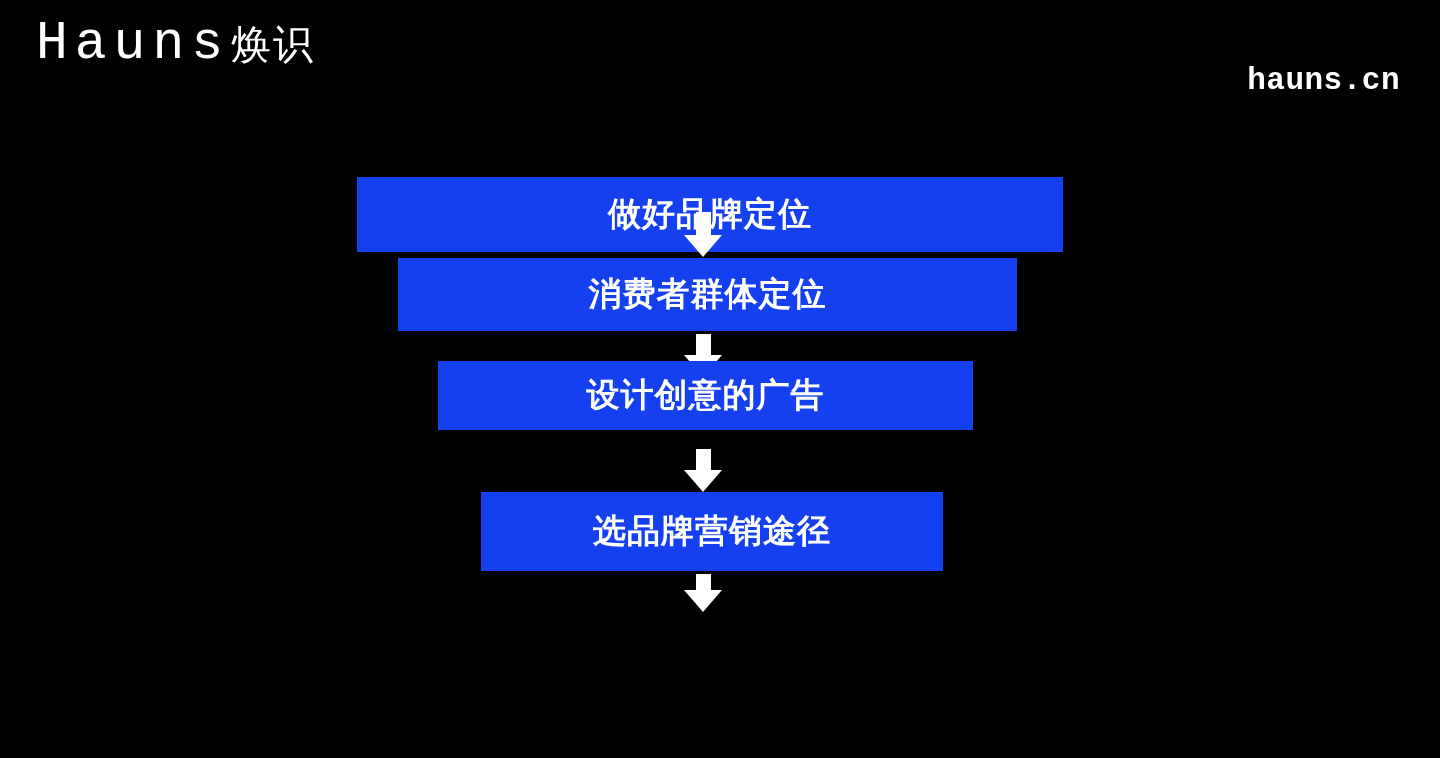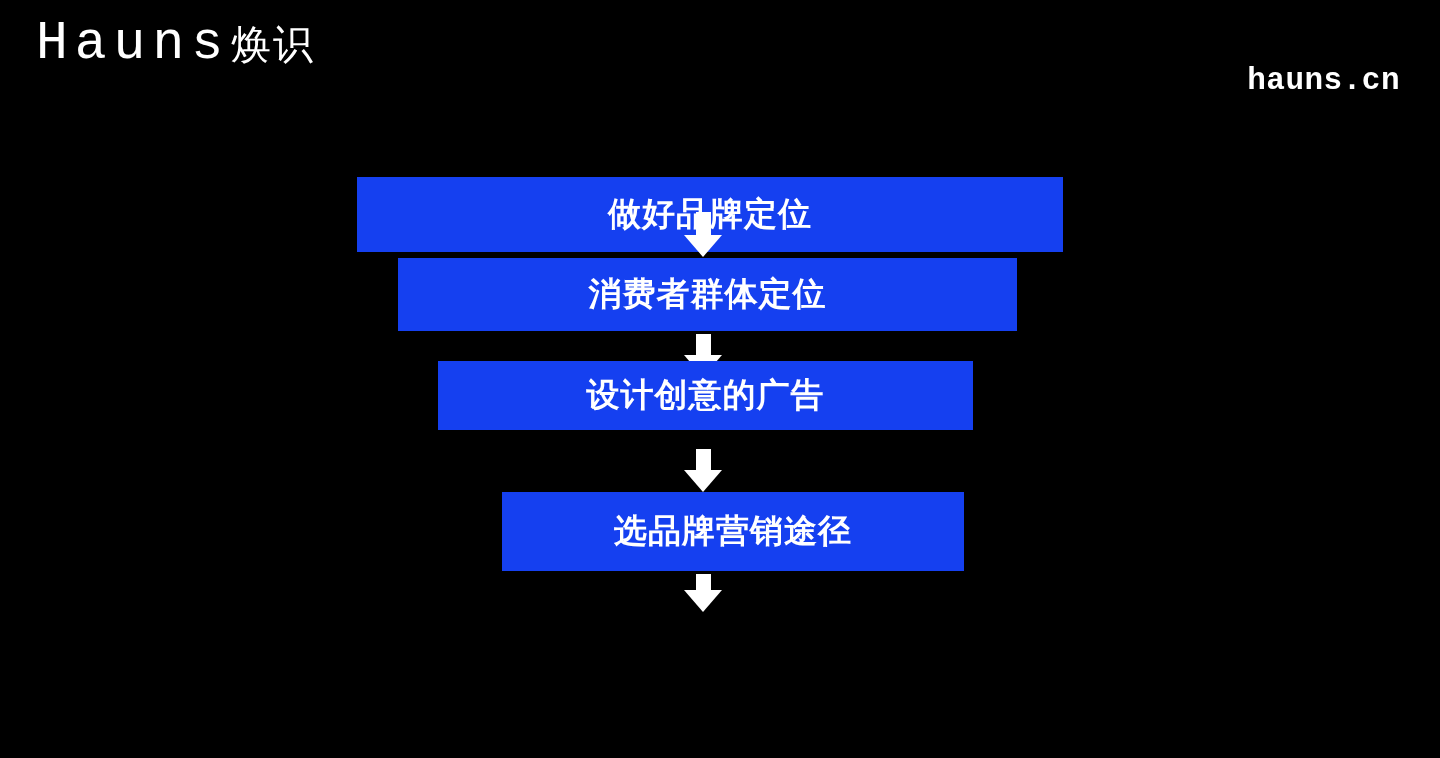--- a/index.html
+++ b/index.html
@@ -63,21 +63,21 @@
   .flow-box .label {
     color: var(--fg, #ffffff);
     font-size: 33px;
     font-weight: 700;
     letter-spacing: 1px;
     white-space: nowrap;
   }
   .box-1 { left: 357px; top: 135px; width: 706px; height: 75px; margin-top: 42px; }
   .box-2 { left: 398px; top: 258px; width: 619px; height: 73px; }
   .box-3 { left: 438px; top: 361px; width: 535px; height: 69px; justify-content: center; }
-  .box-4 { left: 502px; top: 492px; width: 462px; height: 79px; justify-content: center; }
+  .box-4 { left: 481px; top: 492px; width: 462px; height: 79px; justify-content: center; }
   .box-5 { left: 524px; top: 612px; width: 381px; height: 70px; }
 
   
   .arrow {
     position: absolute;
     width: 38px;
     display: flex;
     flex-direction: column;
     align-items: center;
   }

